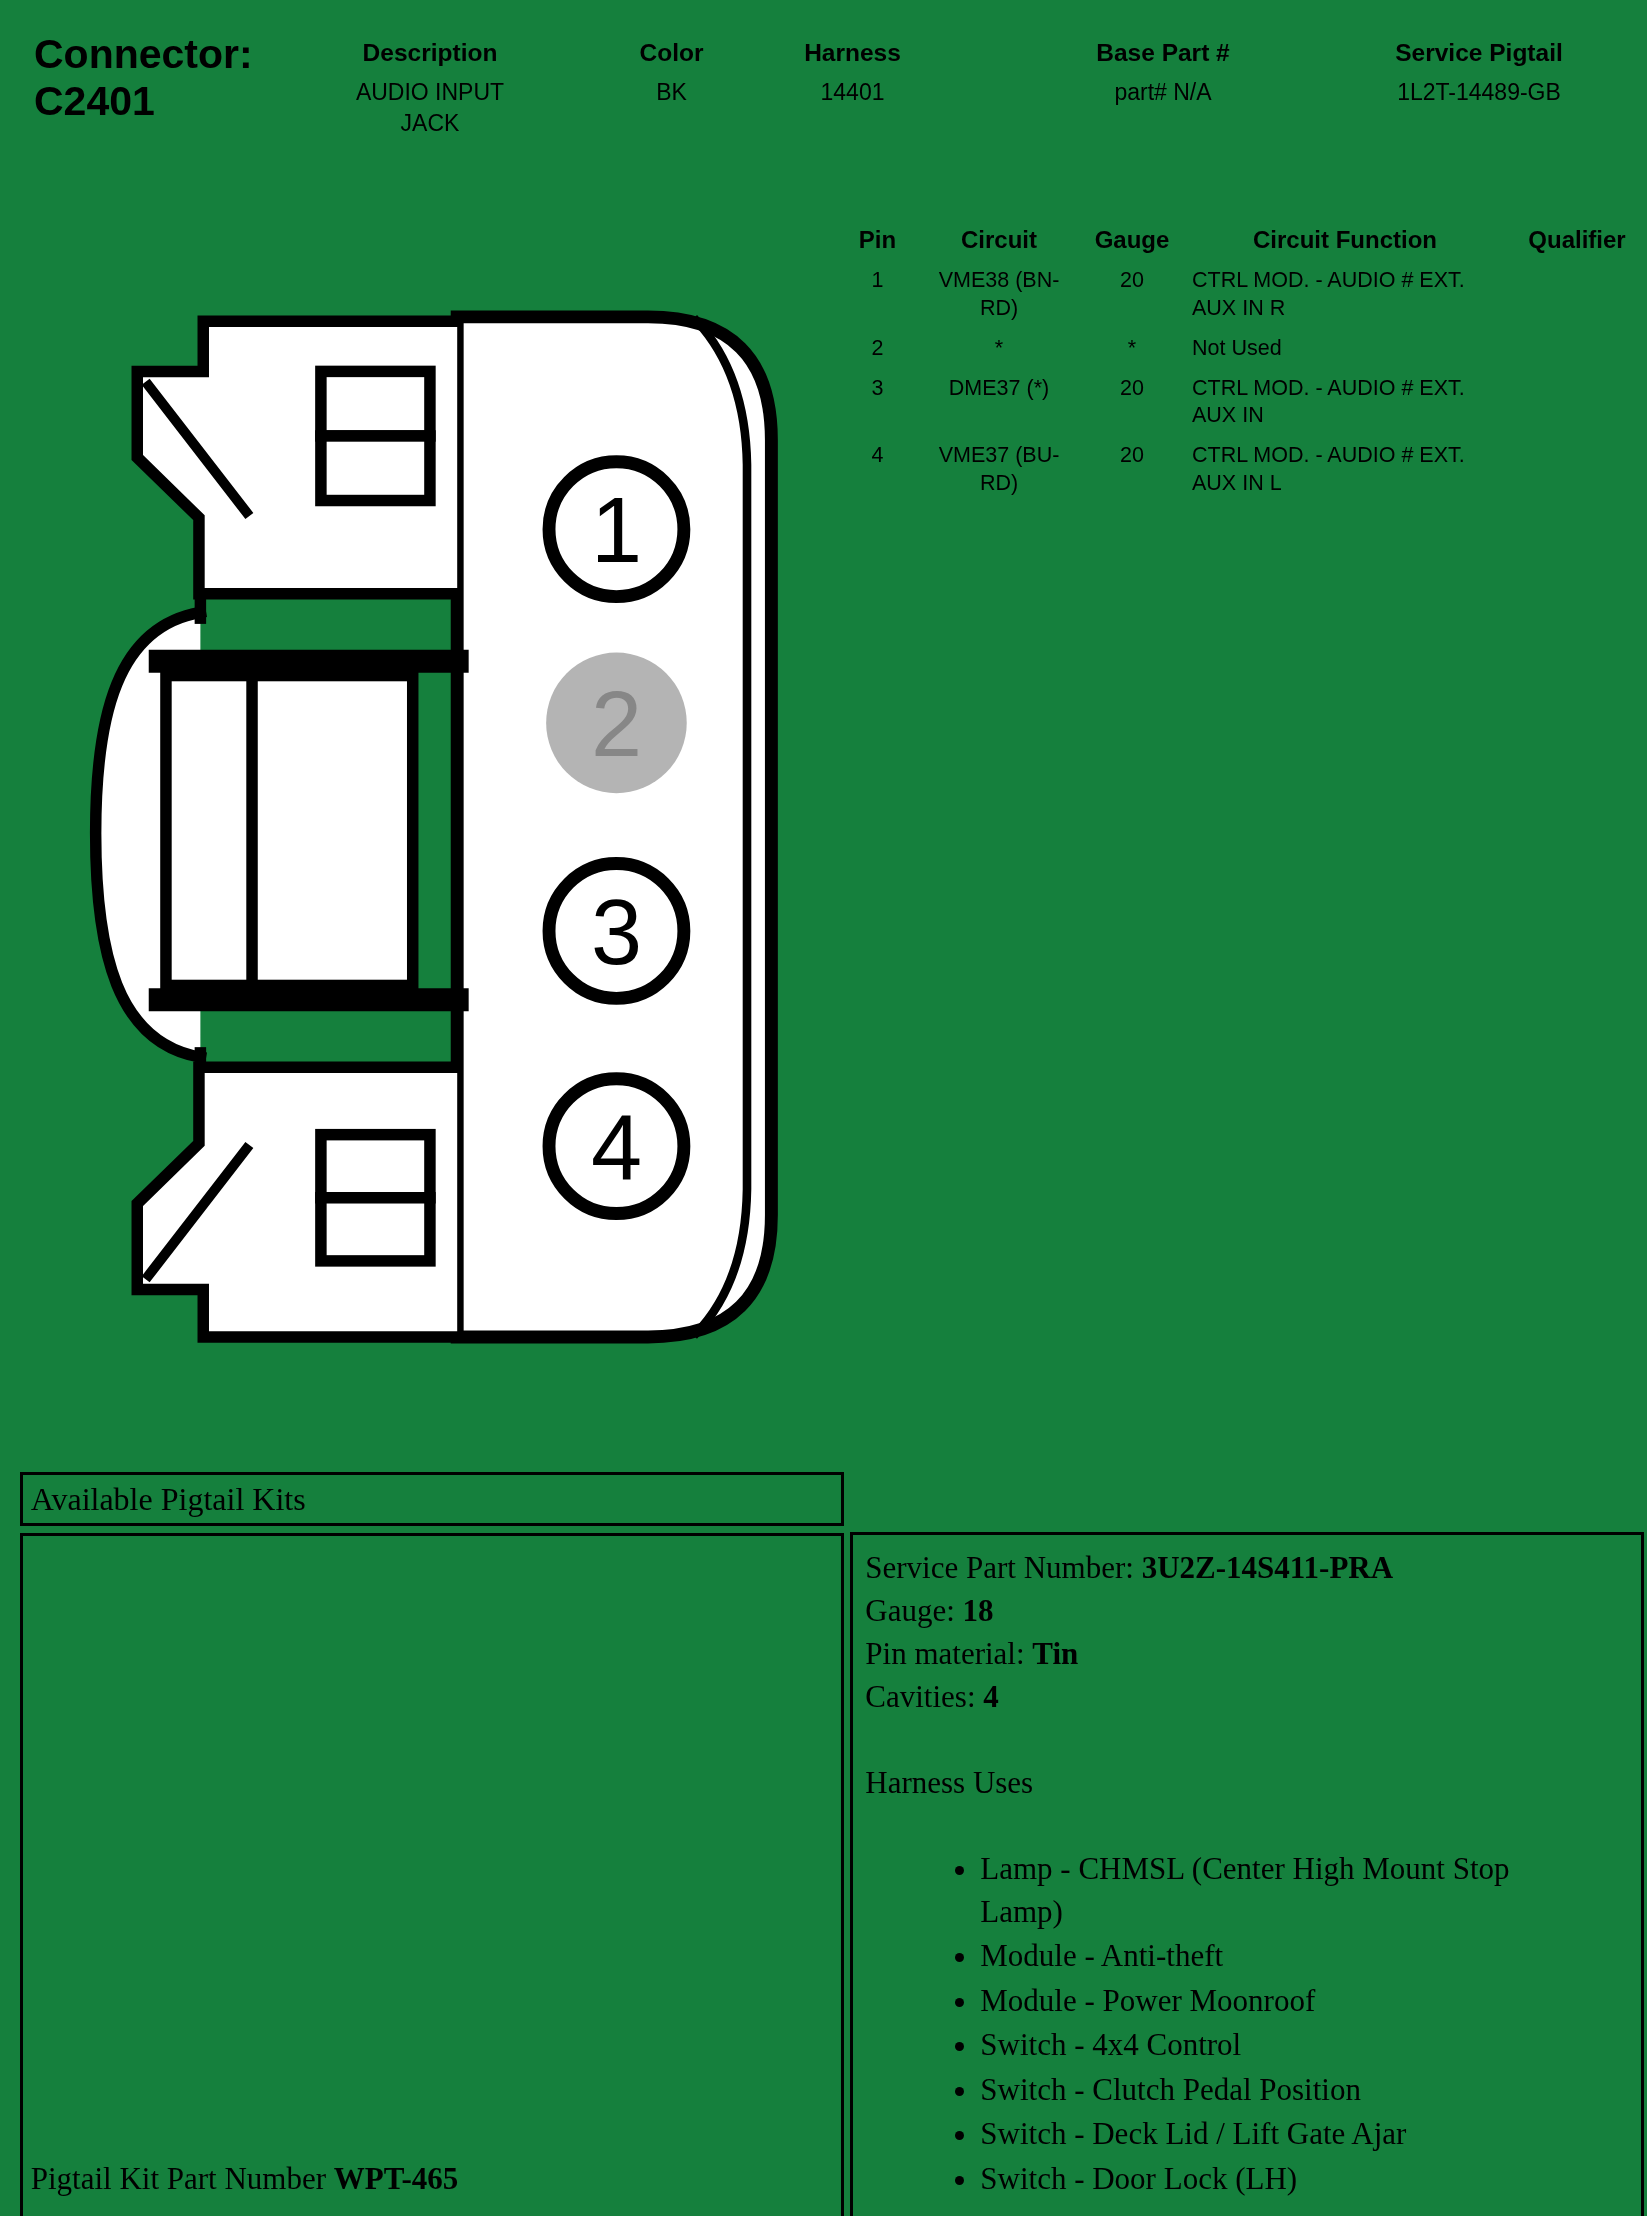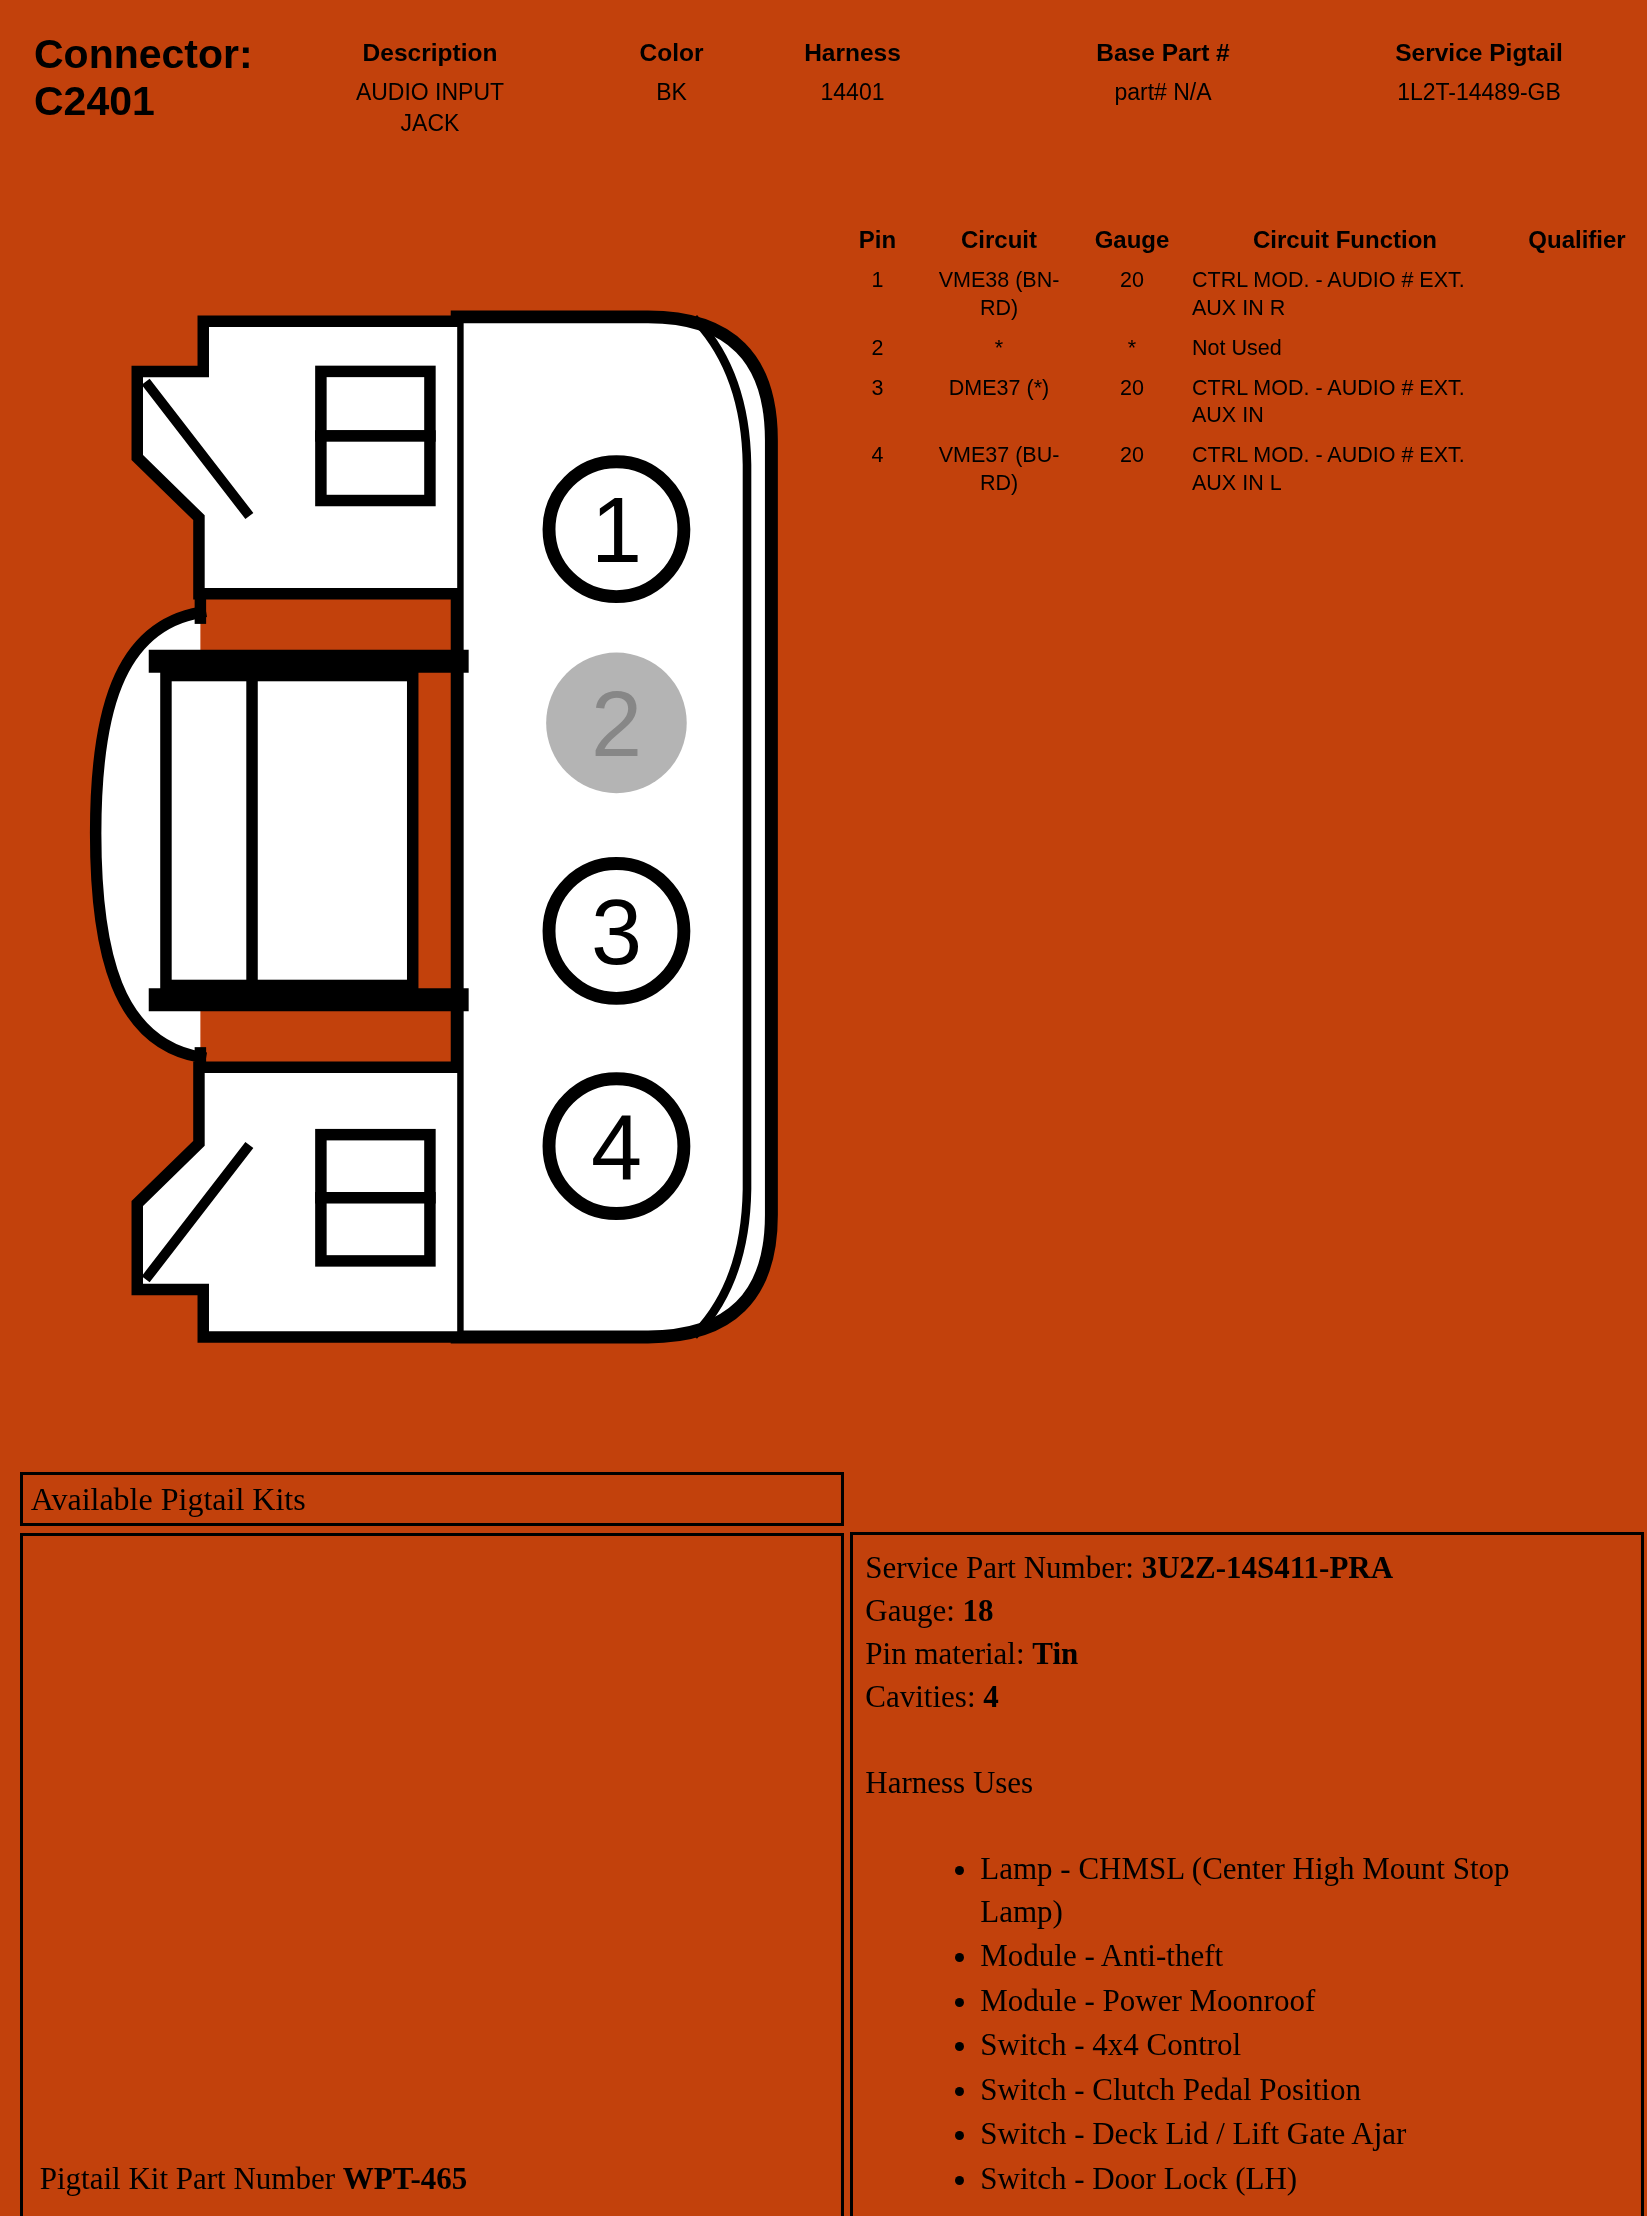--- a/index.html
+++ b/index.html
@@ -1,17 +1,17 @@
 <!DOCTYPE html>
 <html style="font-size:12.3px"><head>
 <meta charset="utf-8">
 <style>
   html,body { margin:0; padding:0; background:#fff; }
   .page {
-    position:relative; width:1647px; height:2216px; background:#c2410c;
+    position:relative; width:1647px; height:2216px; background:#15803d;
     font-family:"Liberation Sans", sans-serif; color:#000; overflow:hidden;
   }
 
   
   .conn-title {
     position:absolute; left:34px; top:31px;
     font-size:41px; font-weight:bold; line-height:47px;
   }
   .hcol { position:absolute; top:37px; text-align:center; }
   .hcol .label { font-size:24.5px; font-weight:bold; line-height:31px; }
@@ -42,21 +42,21 @@
     border:3.1px solid #000; box-sizing:border-box;
     font-family:"Liberation Serif", serif; font-weight:normal;
     font-size:32px; padding:6.1px 7.7px 4.6px 7.7px;
   }
   .kits-body {
     border:3.1px solid #000; box-sizing:border-box;
     margin-top:7.7px; height:687px; position:relative;
   }
   .kit-part {
     position:absolute; left:7.7px; bottom:20px;
-    font-family:"Liberation Serif", serif; font-size:31px;margin-left:9px;
+    font-family:"Liberation Serif", serif; font-size:31px;
   }
   .service-box {
     position:absolute; left:850px; top:1532px; width:794px; height:771px;
     border:3.1px solid #000; box-sizing:border-box;
     font-family:"Liberation Serif", serif; font-size:31px; line-height:43px;
     padding:10.7px 12.3px;
   }
   .spec-line b, .kit-part b { font-weight:bold; }
   .vehicle-uses-title { margin-top:43px; }
   ul.vehicle-uses {

